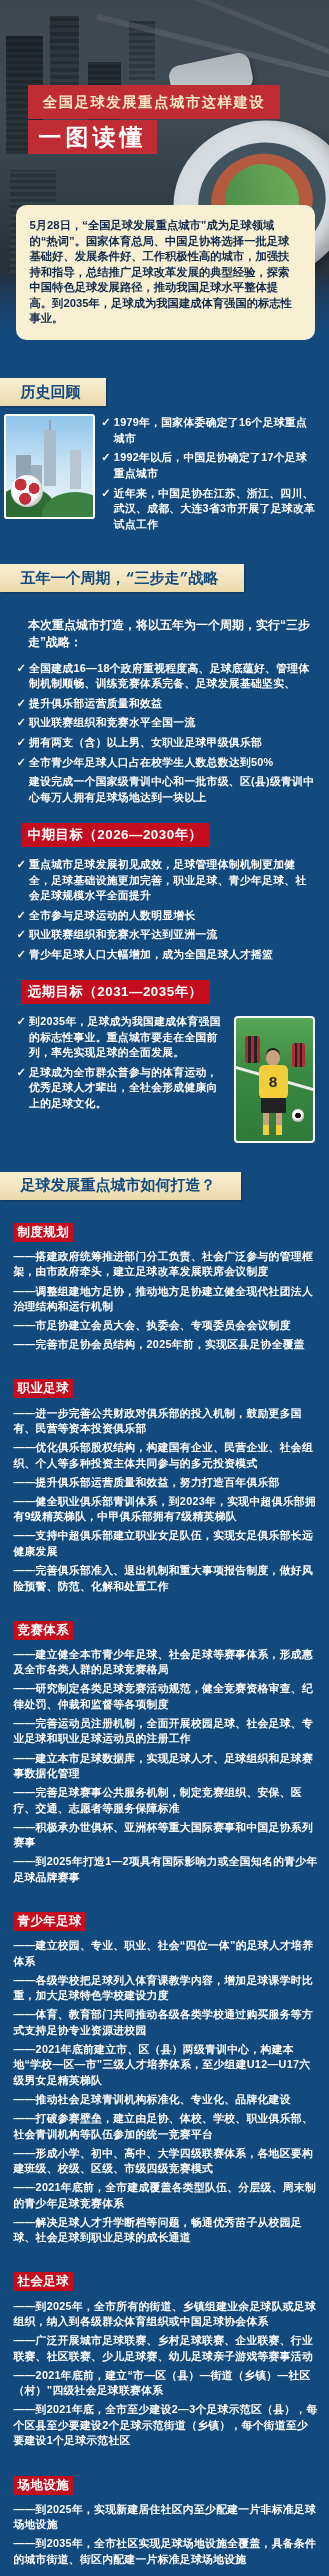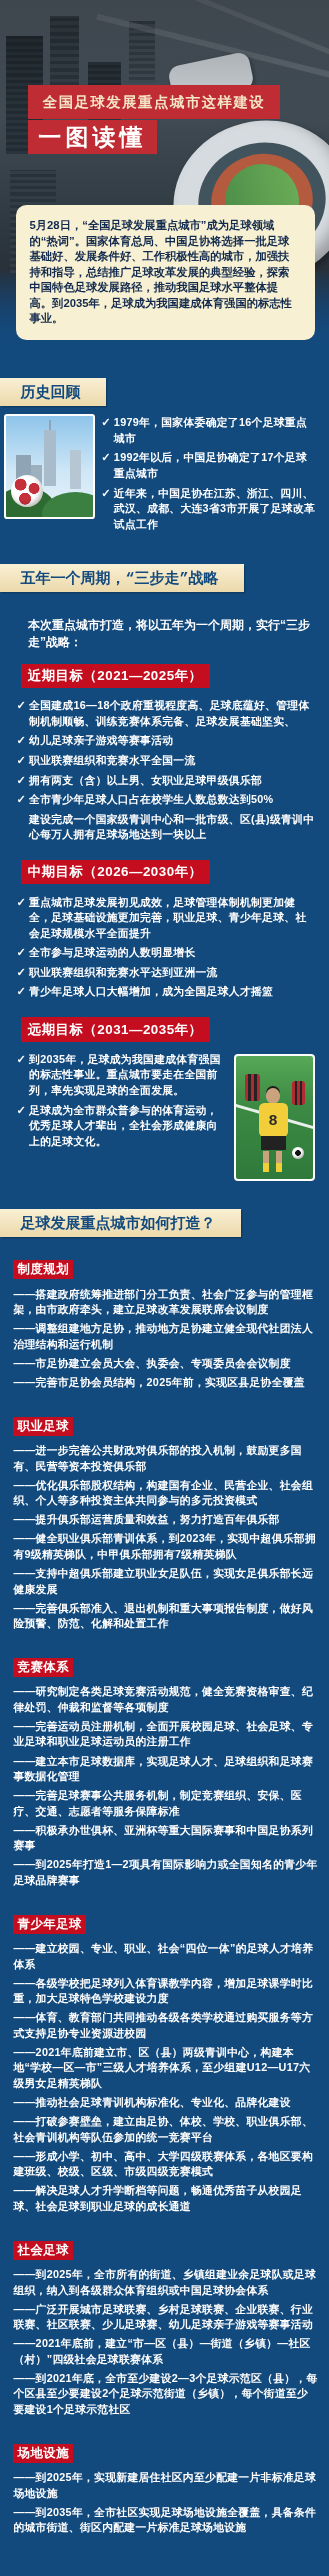--- a/index.html
+++ b/index.html
@@ -165,31 +165,30 @@
           <span class="check-text">近年来，中国足协在江苏、浙江、四川、武汉、成都、大连3省3市开展了足球改革试点工作</span>
         </div>
       </div>
   </div>
 
   
   <h2 class="tan-header mt-strategy">五年一个周期，“三步走”战略</h2>
   <p class="lead">本次重点城市打造，将以五年为一个周期，实行“三步走”战略：</p>
 
   <div class="goal-block">
-    <div class="red-label">近期目标（2021—2025年）</div>
     <div class="check-list goal-items">
 
         <div class="check-item">
           <span class="check">✓</span>
           <span class="check-text">全国建成16—18个政府重视程度高、足球底蕴好、管理体制机制顺畅、训练竞赛体系完备、足球发展基础坚实、</span>
         </div>
 
         <div class="check-item">
           <span class="check">✓</span>
-          <span class="check-text">幼儿足球亲子游戏等赛事活动</span>
+          <span class="check-text">提升俱乐部运营质量和效益</span>
         </div>
 
         <div class="check-item">
           <span class="check">✓</span>
           <span class="check-text">职业联赛组织和竞赛水平全国一流</span>
         </div>
 
         <div class="check-item">
           <span class="check">✓</span>
           <span class="check-text">拥有两支（含）以上男、女职业足球甲级俱乐部</span>
@@ -289,40 +288,42 @@
         <p class="dash-item">——健全职业俱乐部青训体系，到2023年，实现中超俱乐部拥有9级精英梯队，中甲俱乐部拥有7级精英梯队</p>
         <p class="dash-item">——支持中超俱乐部建立职业女足队伍，实现女足俱乐部长远健康发展</p>
         <p class="dash-item">——完善俱乐部准入、退出机制和重大事项报告制度，做好风险预警、防范、化解和处置工作</p>
       </div>
   </div>
 
   <div class="subsection">
     <div class="sub-label">竞赛体系</div>
     <div class="dash-list">
 
+    <p class="dash-item">——建立健全本市青少年足球、社会足球等赛事体系，形成惠及全市各类人群的足球竞赛格局</p>
         <p class="dash-item">——研究制定各类足球竞赛活动规范，健全竞赛资格审查、纪律处罚、仲裁和监督等各项制度</p>
         <p class="dash-item">——完善运动员注册机制，全面开展校园足球、社会足球、专业足球和职业足球运动员的注册工作</p>
         <p class="dash-item">——建立本市足球数据库，实现足球人才、足球组织和足球赛事数据化管理</p>
         <p class="dash-item">——完善足球赛事公共服务机制，制定竞赛组织、安保、医疗、交通、志愿者等服务保障标准</p>
         <p class="dash-item">——积极承办世俱杯、亚洲杯等重大国际赛事和中国足协系列赛事</p>
         <p class="dash-item">——到2025年打造1—2项具有国际影响力或全国知名的青少年足球品牌赛事</p>
       </div>
   </div>
 
   <div class="subsection">
     <div class="sub-label">青少年足球</div>
     <div class="dash-list">
 
     <p class="dash-item">——建立校园、专业、职业、社会“四位一体”的足球人才培养体系</p>
         <p class="dash-item">——各级学校把足球列入体育课教学内容，增加足球课学时比重，加大足球特色学校建设力度</p>
         <p class="dash-item">——体育、教育部门共同推动各级各类学校通过购买服务等方式支持足协专业资源进校园</p>
         <p class="dash-item">——2021年底前建立市、区（县）两级青训中心，构建本地“学校—区—市”三级人才培养体系，至少组建U12—U17六级男女足精英梯队</p>
         <p class="dash-item">——推动社会足球青训机构标准化、专业化、品牌化建设</p>
         <p class="dash-item">——打破参赛壁垒，建立由足协、体校、学校、职业俱乐部、社会青训机构等队伍参加的统一竞赛平台</p>
         <p class="dash-item">——形成小学、初中、高中、大学四级联赛体系，各地区要构建班级、校级、区级、市级四级竞赛模式</p>
+        <p class="dash-item">——2021年底前，全市建成覆盖各类型队伍、分层级、周末制的青少年足球竞赛体系</p>
         <p class="dash-item">——解决足球人才升学断档等问题，畅通优秀苗子从校园足球、社会足球到职业足球的成长通道</p>
       </div>
   </div>
 
   <div class="subsection">
     <div class="sub-label">社会足球</div>
     <div class="dash-list">
 
     <p class="dash-item">——到2025年，全市所有的街道、乡镇组建业余足球队或足球组织，纳入到各级群众体育组织或中国足球协会体系</p>
         <p class="dash-item">——广泛开展城市足球联赛、乡村足球联赛、企业联赛、行业联赛、社区联赛、少儿足球赛、幼儿足球亲子游戏等赛事活动</p>

